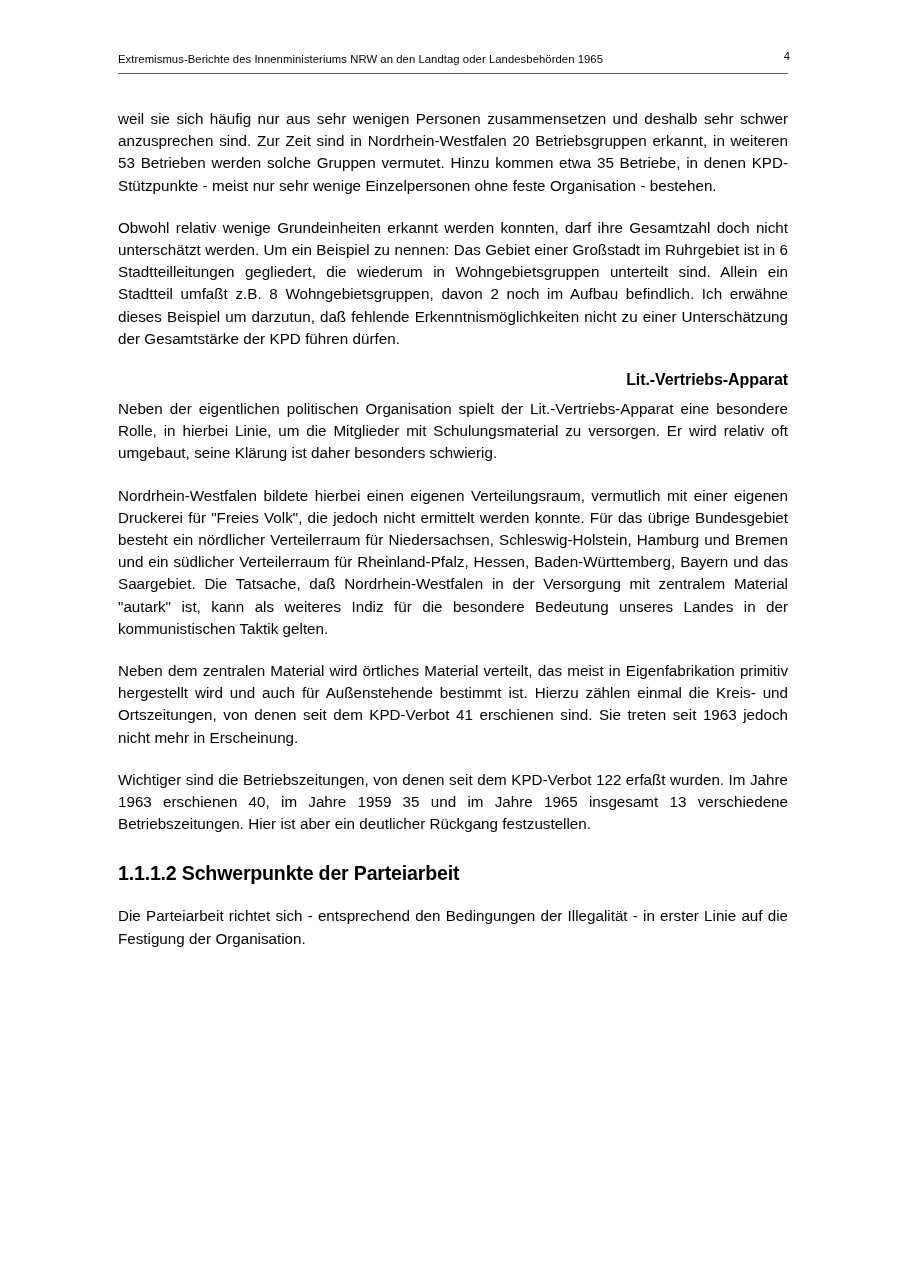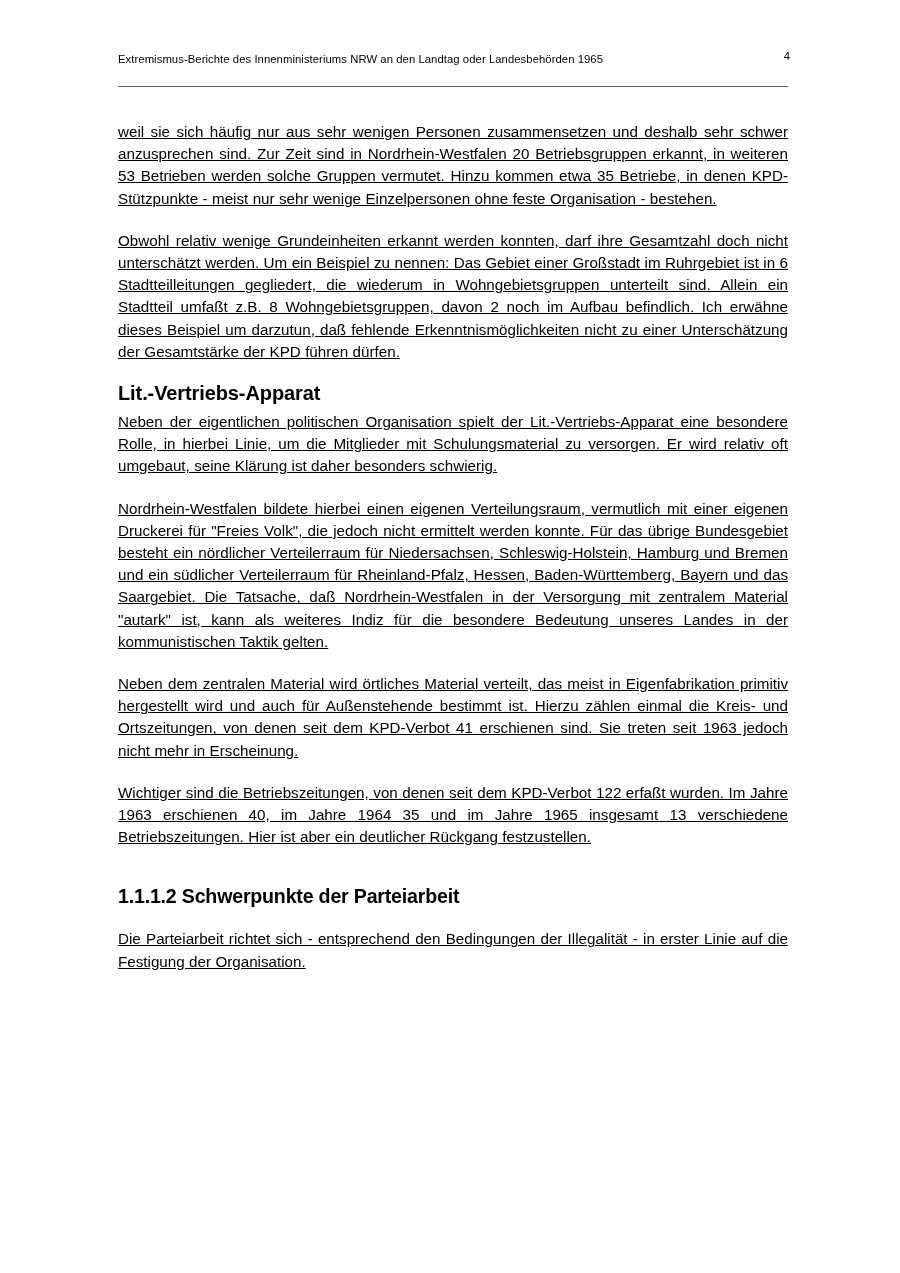--- a/index.html
+++ b/index.html
@@ -31,21 +31,21 @@
   
   .running-header {
     position: relative;
     width: 100%;
     display: flex;
     align-items: baseline;
     justify-content: space-between;
     font-size: 11.3px;
     line-height: 14px;
     letter-spacing: 0.005em;
-    padding-bottom: 20px;
+    padding-bottom: 7px;
     border-bottom: 1.4px solid #5a5a5a;
     margin-bottom: 0;
   }
 
   .running-header .header-title {
     white-space: nowrap;
   }
 
   .running-header .page-number {
     font-size: 11.3px;
@@ -60,37 +60,37 @@
   }
 
   p.para {
     margin: 0 0 20px 0;
     font-size: 15.2px;
     line-height: 22.2px;
     text-align: justify;
     text-justify: inter-word;
     hyphens: none;
     word-spacing: 0.01em;
-    text-decoration: underline;
   }
 
   p.para:last-child {
     margin-bottom: 0;
   }
 
   h3.subheading {
-    margin: 0 0 8px 0;
-    font-size: 20px;
+    margin: 0 0 8px 12px;
+    font-size: 16px;
     line-height: 20px;
     font-weight: bold;
     letter-spacing: -0.005em;
+    text-align: right;
   }
 
   h2.section-heading {
-    margin: 36px 0 20px 0;
+    margin: 26px 0 20px 0;
     font-size: 19.6px;
     line-height: 24px;
     font-weight: bold;
     letter-spacing: -0.01em;
   }
 
   
   .gap-before-sub { margin-top: 29px; }
 </style>
 </head>
@@ -112,21 +112,21 @@
 
       <h3 class="subheading gap-before-sub">Lit.-Vertriebs-Apparat</h3>
 
       <p class="para">Neben der eigentlichen politischen Organisation spielt der Lit.-Vertriebs-Apparat eine besondere Rolle, in hierbei Linie, um die Mitglieder mit Schulungsmaterial zu versorgen. Er wird relativ oft umgebaut, seine Klärung ist daher besonders schwierig.</p>
 
 
       <p class="para">Nordrhein-Westfalen bildete hierbei einen eigenen Verteilungsraum, vermutlich mit einer eigenen Druckerei für "Freies Volk", die jedoch nicht ermittelt werden konnte. Für das übrige Bundesgebiet besteht ein nördlicher Verteilerraum für Niedersachsen, Schleswig-Holstein, Hamburg und Bremen und ein südlicher Verteilerraum für Rheinland-Pfalz, Hessen, Baden-Württemberg, Bayern und das Saargebiet. Die Tatsache, daß Nordrhein-Westfalen in der Versorgung mit zentralem Material "autark" ist, kann als weiteres Indiz für die besondere Bedeutung unseres Landes in der kommunistischen Taktik gelten.</p>
 
       <p class="para">Neben dem zentralen Material wird örtliches Material verteilt, das meist in Eigenfabrikation primitiv hergestellt wird und auch für Außenstehende bestimmt ist. Hierzu zählen einmal die Kreis- und Ortszeitungen, von denen seit dem KPD-Verbot 41 erschienen sind. Sie treten seit 1963 jedoch nicht mehr in Erscheinung.</p>
 
-      <p class="para">Wichtiger sind die Betriebszeitungen, von denen seit dem KPD-Verbot 122 erfaßt wurden. Im Jahre 1963 erschienen 40, im Jahre 1964 35 und im Jahre 1965 insgesamt 13 verschiedene Betriebszeitungen. Hier ist aber ein deutlicher Rückgang festzustellen.</p>
+      <p class="para">Wichtiger sind die Betriebszeitungen, von denen seit dem KPD-Verbot 122 erfaßt wurden. Im Jahre 1963 erschienen 40, im Jahre 1959 35 und im Jahre 1965 insgesamt 13 verschiedene Betriebszeitungen. Hier ist aber ein deutlicher Rückgang festzustellen.</p>
 
       <h2 class="section-heading">1.1.1.2 Schwerpunkte der Parteiarbeit</h2>
 
       <p class="para">Die Parteiarbeit richtet sich - entsprechend den Bedingungen der Illegalität - in erster Linie auf die Festigung der Organisation.</p>
 
     </div>
   </div>
 </div>
 
 </body></html>

